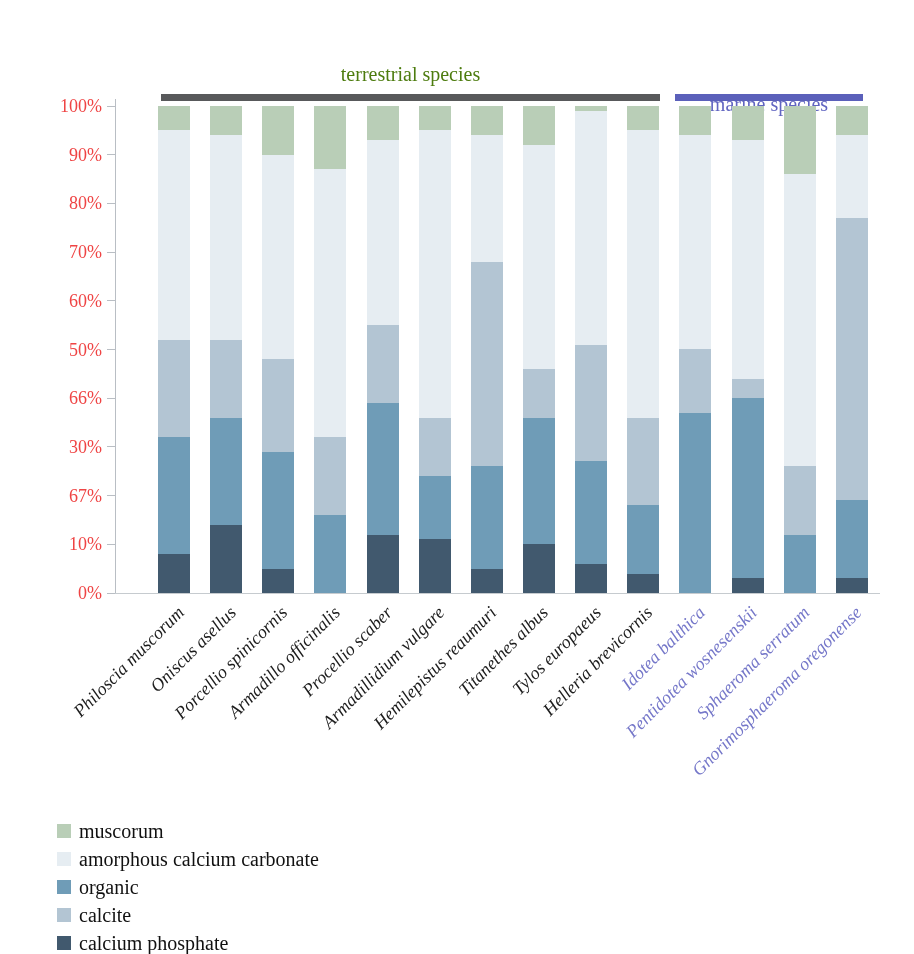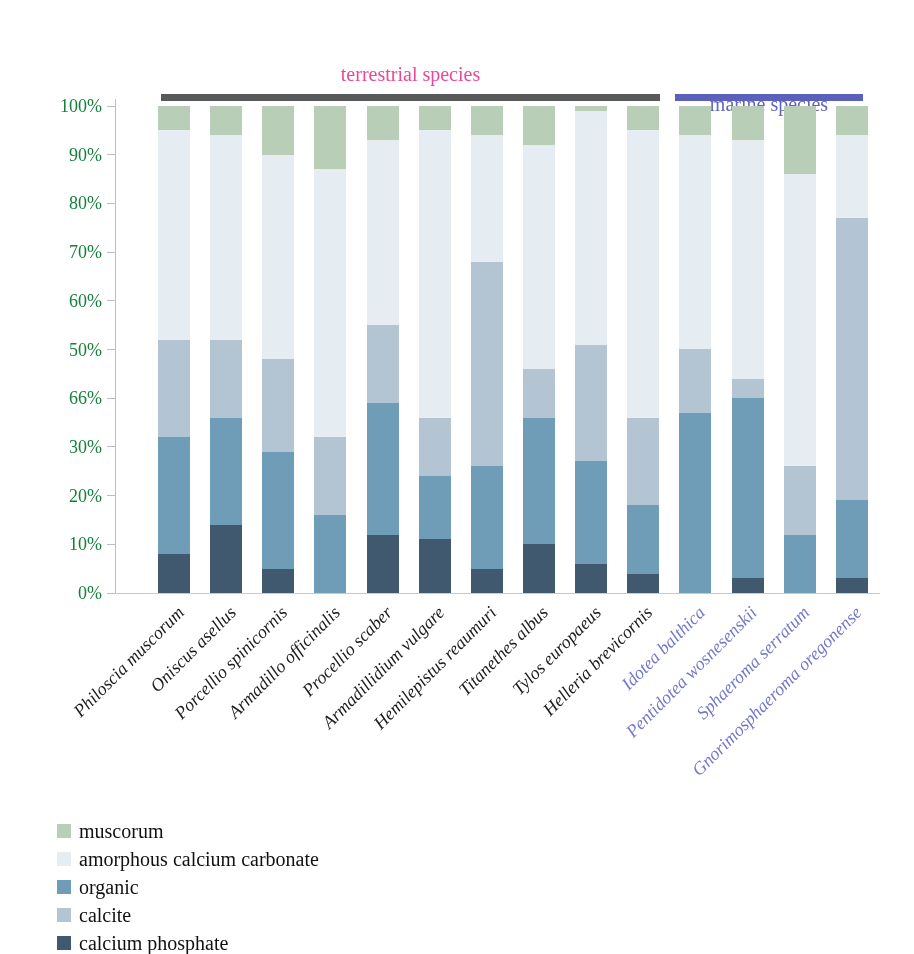--- a/index.html
+++ b/index.html
@@ -17,21 +17,21 @@
   .group-rule.marine-rule { left:675px; width:188px; }
 
   
   .plot { position:absolute; left:115px; top:106px; width:765px; height:487px; }
   .y-axis-line { position:absolute; left:0; top:-7px; height:494px; width:1px; background:#b9bec4; }
   .x-axis-line { position:absolute; left:0; top:487px; width:765px; height:1px; background:#c6cbcf; }
   .y-axis { position:absolute; left:0; top:0; width:0; height:487px; }
   .ytick-mark { position:absolute; left:-8px; width:8px; height:1px; background:#b9bec4; }
   .ytick-label {
     position:absolute; right:13px; transform:translateY(-50%);
-    font-size:18px; color:#15803d; white-space:nowrap;
+    font-size:18px; color:#ef4444; white-space:nowrap;
   }
   .bars {
     position:absolute; left:43px; top:0; width:710px; height:487px;
     display:flex; justify-content:space-between; align-items:stretch;
   }
   .bar { position:relative; width:32px; height:100%; display:flex; flex-direction:column; }
   .seg { width:100%; }
   .xlabel {
     position:absolute; top:calc(100% + 10px); right:50%;
     transform:rotate(-45deg); transform-origin:100% 0;
@@ -42,21 +42,21 @@
   .legend { position:absolute; left:57px; top:817px; }
   .legend-row { display:flex; align-items:center; height:28px; }
   .legend-swatch { width:14px; height:14px; margin-right:8px; flex:0 0 auto; }
   .legend-label { font-size:20px; color:#111; white-space:nowrap; }
 </style>
 </head>
 <body>
 
 <div class="figure">
 
-  <div class="group-title terrestrial" style="color: #ec4899;">terrestrial species</div>
+  <div class="group-title terrestrial" style="color: #4d7c0f;">terrestrial species</div>
 
   <div class="group-title marine" style="color: rgb(97, 101, 193);">marine species</div>
 
   <div class="group-rule terrestrial-rule" style="background: rgb(88, 89, 91);"></div>
 
   <div class="group-rule marine-rule" style="background: rgb(91, 96, 186);"></div>
 
   <div class="plot">
     <div class="y-axis-line"></div>
     <div class="x-axis-line"></div>
@@ -71,21 +71,21 @@
         <div class="ytick-label" style="top: 30%;">70%</div>
         <div class="ytick-mark" style="top: calc(40% - 0.5px);"></div>
         <div class="ytick-label" style="top: 40%;">60%</div>
         <div class="ytick-mark" style="top: calc(50% - 0.5px);"></div>
         <div class="ytick-label" style="top: 50%;">50%</div>
         <div class="ytick-mark" style="top: calc(60% - 0.5px);"></div>
         <div class="ytick-label" style="top: 60%;">66%</div>
         <div class="ytick-mark" style="top: calc(70% - 0.5px);"></div>
         <div class="ytick-label" style="top: 70%;">30%</div>
         <div class="ytick-mark" style="top: calc(80% - 0.5px);"></div>
-        <div class="ytick-label" style="top: 80%;">20%</div>
+        <div class="ytick-label" style="top: 80%;">67%</div>
         <div class="ytick-mark" style="top: calc(90% - 0.5px);"></div>
         <div class="ytick-label" style="top: 90%;">10%</div>
         <div class="ytick-mark" style="top: calc(100% - 0.5px);"></div>
         <div class="ytick-label" style="top: 100%;">0%</div>
       </div>
     <div class="bars">
         <div class="bar">
           <div class="seg" style="height: 5%; background: rgb(185, 206, 183);"></div>
           <div class="seg" style="height: 43%; background: rgb(230, 237, 242);"></div>
           <div class="seg" style="height: 20%; background: rgb(179, 197, 211);"></div>

